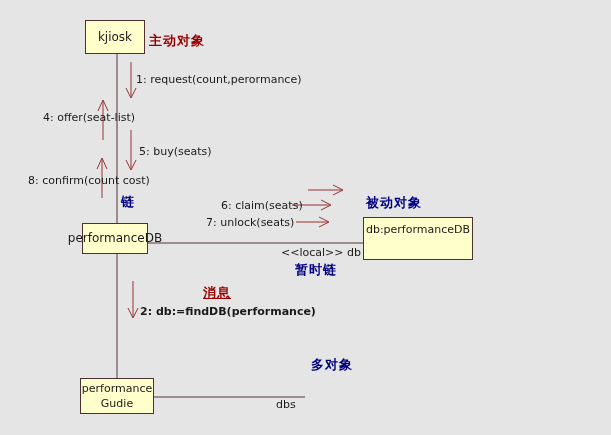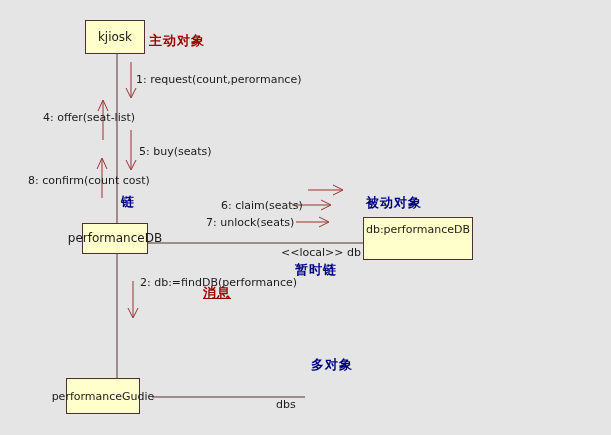--- a/index.html
+++ b/index.html
@@ -84,33 +84,33 @@
       <path d="M319 217 L329 222 L319 227"></path>
     </g>
   </svg>
 
   <div class="node" style="left:85px;top:20px;width:60px;height:34px;">kjiosk</div>
 
   <div class="node" style="left:82px;top:223px;width:66px;height:31px;">performanceDB</div>
 
   <div class="node top-align" style="left:363px;top:217px;width:110px;height:43px;font-size:11px;">db:performanceDB</div>
 
-  <div class="node" style="left:66px;top:378px;width:74px;height:36px;flex-direction:row;font-size:11px;">
+  <div class="node" style="left:80px;top:378px;width:74px;height:36px;flex-direction:column;font-size:11px;">
     <span>performance</span>
     <span>Gudie</span>
   </div>
 
 
   <div class="lbl" style="left:136px;top:73px;">1: request(count,perormance)</div>
   <div class="lbl" style="left:43px;top:111px;">4: offer(seat-list)</div>
   <div class="lbl" style="left:139px;top:145px;">5: buy(seats)</div>
   <div class="lbl" style="left:28px;top:174px;">8: confirm(count cost)</div>
   <div class="lbl" style="left:221px;top:199px;">6: claim(seats)</div>
   <div class="lbl" style="left:206px;top:216px;">7: unlock(seats)</div>
-  <div class="lbl" style="left:140px;top:276px;">2: db:=findDB(performance)</div>
+  <div class="lbl" style="left:140px;top:305px;font-weight:bold;">2: db:=findDB(performance)</div>
 
   <div class="lbl" style="left:281px;top:246px;">&lt;&lt;local&gt;&gt; db</div>
   <div class="lbl" style="left:276px;top:398px;">dbs</div>
 
   <div class="lbl cn cn-red" style="left:149px;top:32px;">主动对象</div>
   <div class="lbl cn cn-blue" style="left:121px;top:193px;">链</div>
   <div class="lbl cn cn-blue" style="left:366px;top:194px;">被动对象</div>
   <div class="lbl cn cn-blue" style="left:295px;top:261px;">暂时链</div>
   <div class="lbl cn cn-red" style="left:203px;top:284px;text-decoration:underline;">消息</div>
   <div class="lbl cn cn-blue" style="left:311px;top:356px;">多对象</div>

